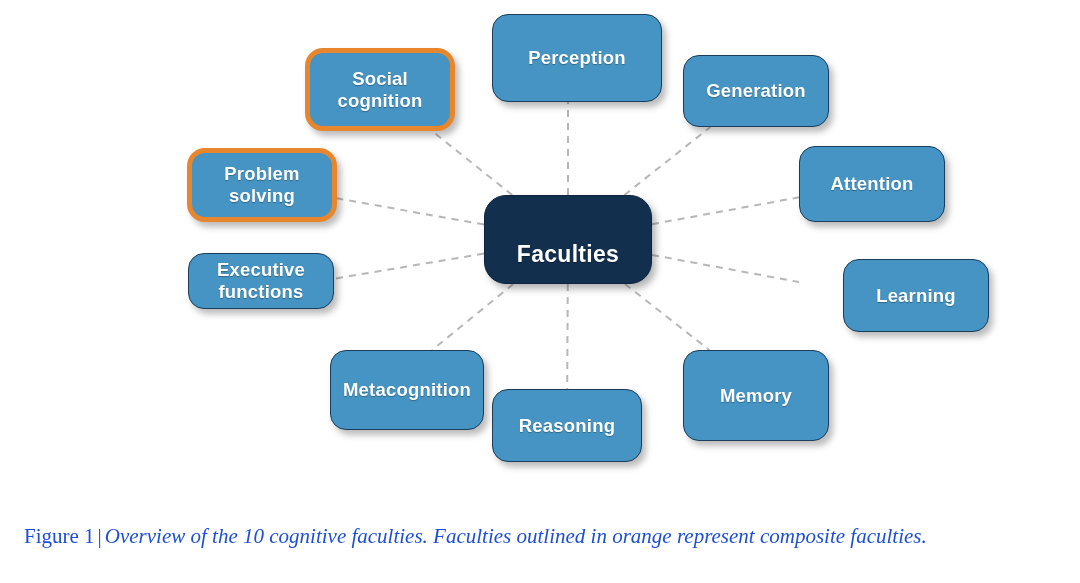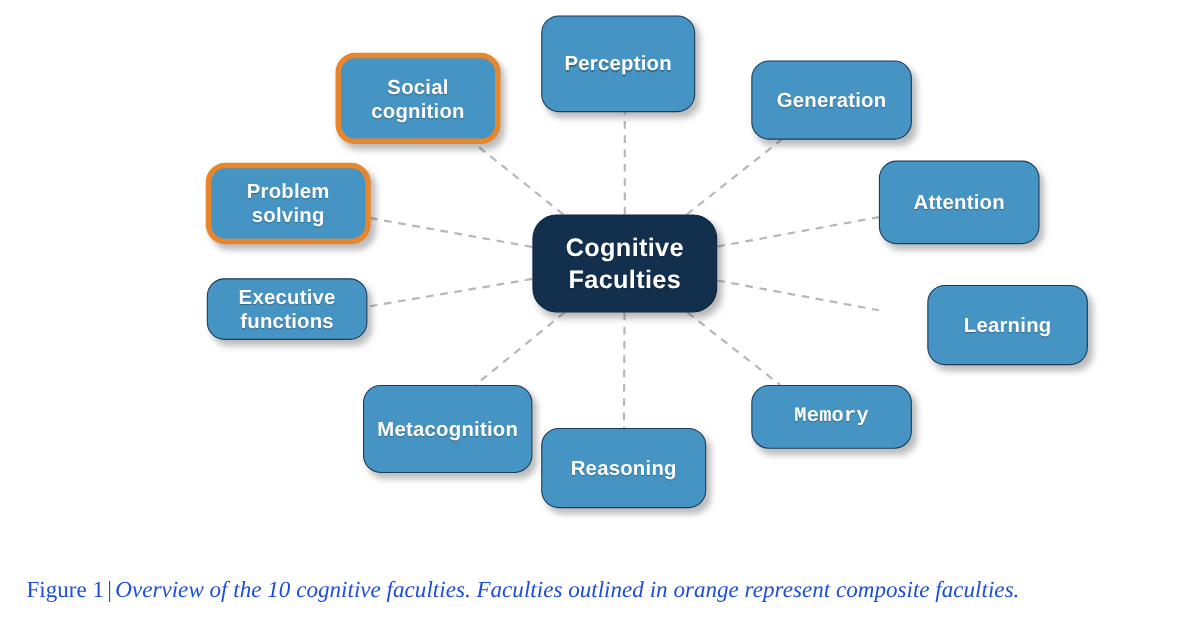--- a/index.html
+++ b/index.html
@@ -104,52 +104,52 @@
       <line x1="652" y1="254.97368421052633" x2="799" y2="282.05263157894734" stroke="#b7b7b7" stroke-width="2" stroke-dasharray="7 6"></line>
       <line x1="624.9115646258504" y1="284" x2="709.3197278911565" y2="350" stroke="#b7b7b7" stroke-width="2" stroke-dasharray="7 6"></line>
       <line x1="567.760752688172" y1="284" x2="567.1962365591398" y2="389" stroke="#b7b7b7" stroke-width="2" stroke-dasharray="7 6"></line>
       <line x1="513.2990033222592" y1="284" x2="432.16943521594686" y2="350" stroke="#b7b7b7" stroke-width="2" stroke-dasharray="7 6"></line>
       <line x1="484" y1="253.5912052117264" x2="334" y2="278.7540716612378" stroke="#b7b7b7" stroke-width="2" stroke-dasharray="7 6"></line>
       <line x1="484" y1="224.5392156862745" x2="337" y2="198.3578431372549" stroke="#b7b7b7" stroke-width="2" stroke-dasharray="7 6"></line>
       <line x1="512.2266666666667" y1="195" x2="432.0133333333333" y2="131" stroke="#b7b7b7" stroke-width="2" stroke-dasharray="7 6"></line>
     </svg>
 
   <div id="nodes-host">
-      <div class="node node-leaf" style="left: 492px; top: 14px; width: 140px; height: 88px; justify-content: center;">
+      <div class="node node-leaf" style="left: 492px; top: 14px; width: 170px; height: 88px; justify-content: center;">
         <span>Perception</span>
       </div>
       <div class="node node-leaf" style="left: 683px; top: 55px; width: 146px; height: 72px;">
         <span>Generation</span>
       </div>
       <div class="node node-leaf" style="left: 799px; top: 146px; width: 146px; height: 76px;">
         <span>Attention</span>
       </div>
       <div class="node node-leaf" style="left: 799px; top: 259px; width: 146px; height: 73px; margin-left: 44px;">
         <span>Learning</span>
       </div>
-      <div class="node node-leaf" style="left: 683px; top: 350px; width: 146px; height: 58px; font-family: Liberation Mono, monospace;">
+      <div class="node node-leaf" style="left: 683px; top: 350px; width: 146px; height: 91px;">
         <span>Memory</span>
       </div>
       <div class="node node-leaf" style="left: 492px; top: 389px; width: 150px; height: 73px;">
         <span>Reasoning</span>
       </div>
       <div class="node node-leaf" style="left: 306px; top: 350px; width: 154px; height: 80px; margin-left: 24px;">
         <span>Metacognition</span>
       </div>
       <div class="node node-leaf" style="left: 188px; top: 253px; width: 146px; height: 56px;">
         <span><span>Executive</span><br><span>functions</span></span>
       </div>
       <div class="node node-leaf composite" style="left: 187px; top: 148px; width: 150px; height: 74px;">
         <span><span>Problem</span><br><span>solving</span></span>
       </div>
       <div class="node node-leaf composite" style="left: 305px; top: 48px; width: 150px; height: 83px;">
         <span><span>Social</span><br><span>cognition</span></span>
       </div>
       <div class="node node-center" style="left: 484px; top: 195px; width: 168px; height: 89px;">
-        <span><span>Cognitive</span><br><span>Faculties</span></span>
+        <span><br><span>Faculties</span></span>
       </div>
     </div>
 
 </div>
 
 <div id="caption">
   <span class="cap-label">Figure 1</span><span class="cap-sep">|</span><span class="cap-text">Overview of the 10 cognitive faculties. Faculties outlined in orange represent composite faculties.</span>
 </div>
 
 </body></html>

